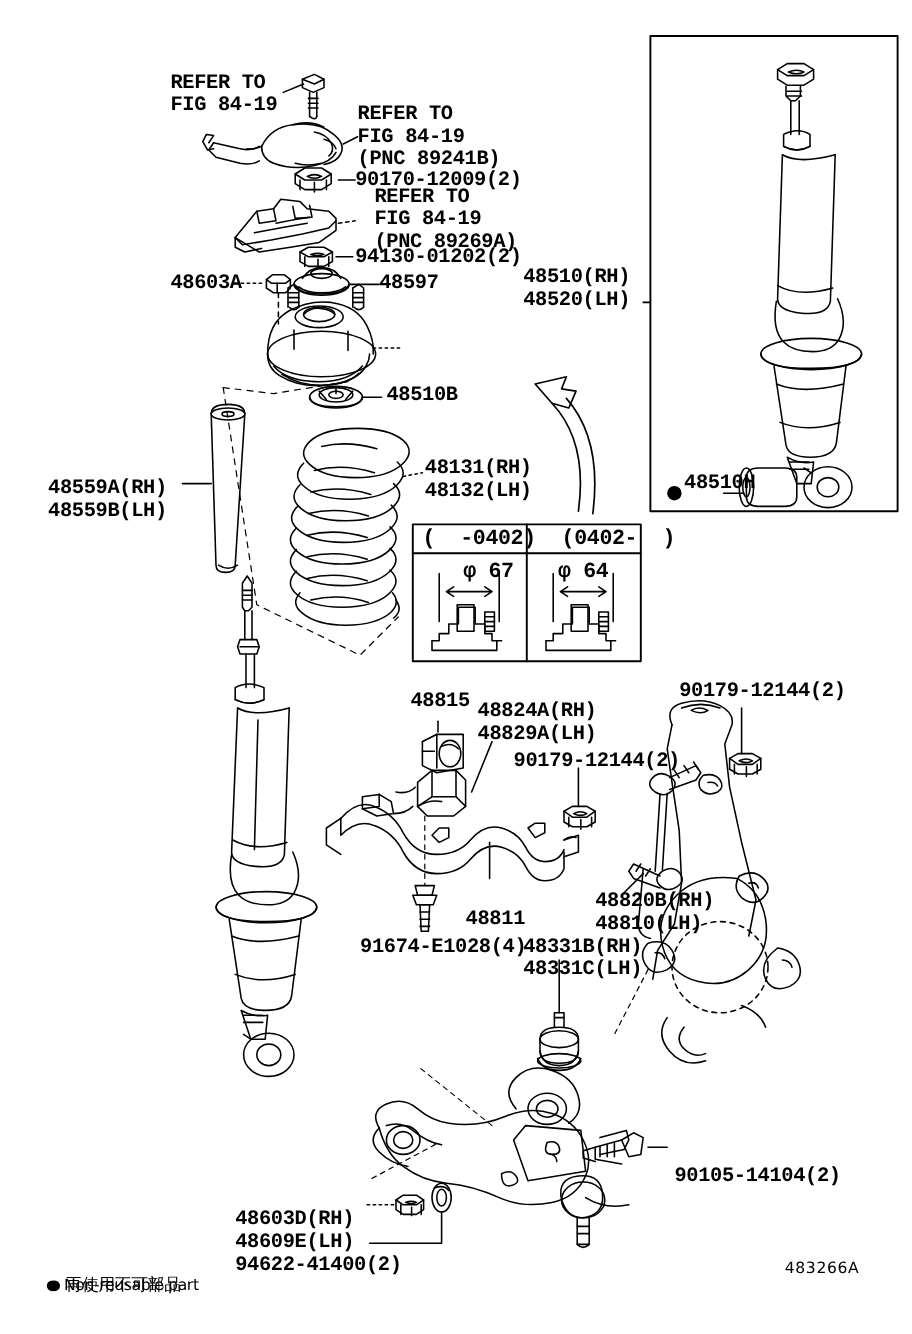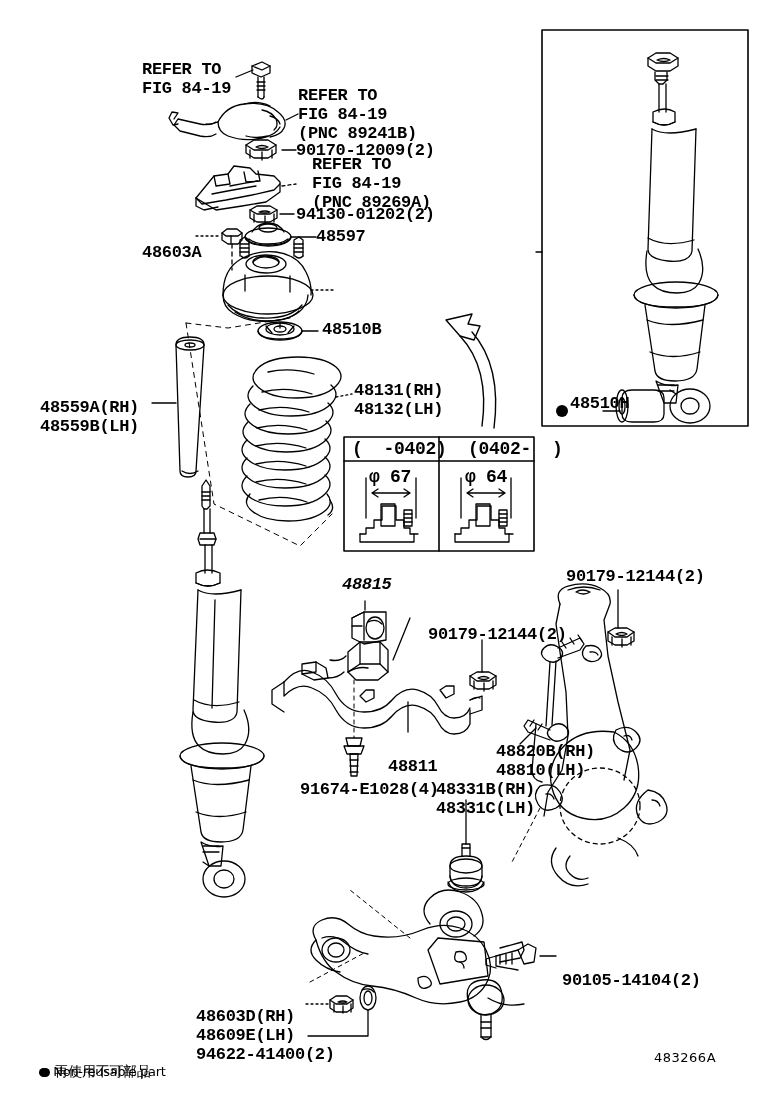--- a/index.html
+++ b/index.html
@@ -420,38 +420,42 @@
 (PNC 89241B)</div>
 
 <div class="lbl" style="left:296px; top:141px;">90170-12009(2)</div>
 
 <div class="lbl" style="left:312px; top:155px;">REFER TO
 FIG 84-19
 (PNC 89269A)</div>
 
 <div class="lbl" style="left:296px; top:205px;">94130-01202(2)</div>
 
-<div class="lbl" style="left:142px; top:227px;margin-top:16px;">48603A</div>
+<div class="lbl" style="left:142px; top:227px;">48603A</div>
 
 <div class="lbl" style="left:316px; top:227px;">48597</div>
 
 
 <div class="lbl" style="left:322px; top:320px;">48510B</div>
 
 <div class="lbl" style="left:354px; top:381px;">48131(RH)
 48132(LH)</div>
 
 <div class="lbl" style="left:40px; top:398px;">48559A(RH)
 48559B(LH)</div>
 
+<div class="lbl" style="left:436px; top:222px;">48510(RH)
+48520(LH)</div>
 
 <div class="lbl" style="left:570px; top:394px;">48510H</div>
 
-<div class="lbl" style="left:342px; top:575px;font-style:italic;">48815</div>
-
+<div class="lbl" style="left:342px; top:575px;">48815</div>
+
+<div class="lbl" style="left:398px; top:584px;">48824A(RH)
+48829A(LH)</div>
 
 <div class="lbl" style="left:428px; top:625px;">90179-12144(2)</div>
 
 <div class="lbl" style="left:566px; top:567px;">90179-12144(2)</div>
 
 <div class="lbl" style="left:388px; top:757px;">48811</div>
 
 <div class="lbl" style="left:300px; top:780px;">91674-E1028(4)</div>
 
 <div class="lbl" style="left:436px; top:780px;">48331B(RH)
@@ -462,21 +466,21 @@
 
 <div class="lbl" style="left:562px; top:971px;">90105-14104(2)</div>
 
 <div class="lbl" style="left:196px; top:1007px;">48603D(RH)
 48609E(LH)</div>
 
 <div class="lbl" style="left:196px; top:1045px;">94622-41400(2)</div>
 
 <div class="lbl tbl" style="left:352px; top:442px; width:86px; text-align:center;">(  -0402)</div>
 <div class="lbl tbl" style="left:468px; top:442px; width:84px; text-align:left;">(0402-  )</div>
-<div class="lbl tbl" style="left:352px; top:470px; width:76px; text-align:center;">φ 67</div>
+<div class="lbl tbl" style="left:352px; top:470px; width:76px; text-align:right;">φ 67</div>
 <div class="lbl tbl" style="left:448px; top:470px; width:76px; text-align:center;">φ 64</div>
 
 <div style="position:absolute; left:24px; top:1044px;">
   <div class="lbl jp">
     <span class="bullet"></span><span>再使用不可部品</span>
   </div>
   <div class="lbl foot" style="margin-top:2px;">
     <span class="bullet"></span><span>Non-reusable part</span>
   </div>
 </div>

